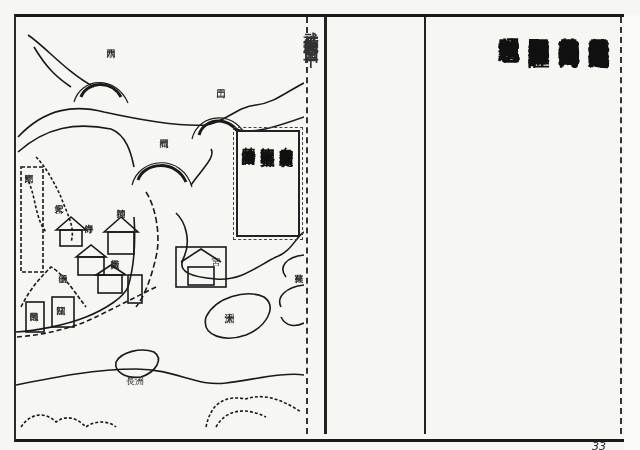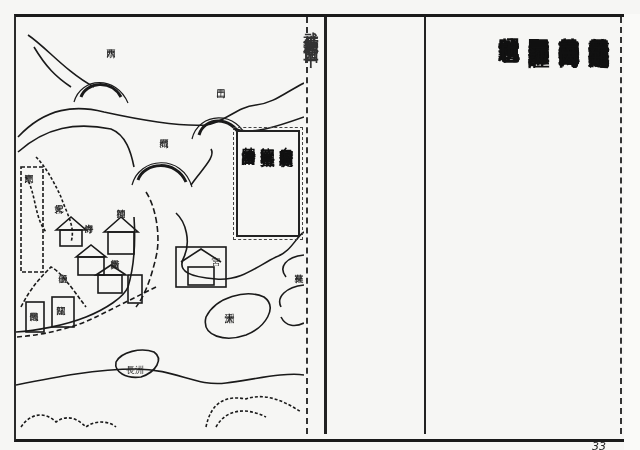--- a/index.html
+++ b/index.html
@@ -167,21 +167,21 @@
     <div class="map-label" style="left:90px;top:25px;">水西門</div>
     <div class="map-label" style="left:200px;top:65px;">三山門</div>
     <div class="map-label" style="left:143px;top:115px;">石城門</div>
     <div class="map-label" style="left:38px;top:180px;">天妃宮</div>
     <div class="map-label" style="left:42px;top:250px;">獅子山</div>
     <div class="map-label" style="left:68px;top:200px;">靜海寺</div>
     <div class="map-label" style="left:100px;top:185px;">神策門</div>
     <div class="map-label" style="left:94px;top:235px;">寶船廠</div>
     <div class="map-label" style="left:195px;top:232px;">宮</div>
     <div class="map-label" style="left:208px;top:288px;font-size:10px;">大千洲</div>
-    <div class="map-label" style="left:110px;top:348px;writing-mode:horizontal-tb;">長洲</div>
+    <div class="map-label" style="left:110px;top:359px;writing-mode:horizontal-tb;">長洲</div>
     <div class="map-label" style="left:278px;top:250px;">草鞋夾</div>
     <div class="map-label" style="left:8px;top:150px;">江東門</div>
     <div class="map-label" style="left:13px;top:288px;">儀鳳門</div>
     <div class="map-label" style="left:40px;top:282px;">龍江關</div>
 
     <div class="map-box">
       <div class="col">自寶船廠開船從</div>
       <div class="col">龍江關出水直抵</div>
       <div class="col">外國諸番圖</div>
     </div>

